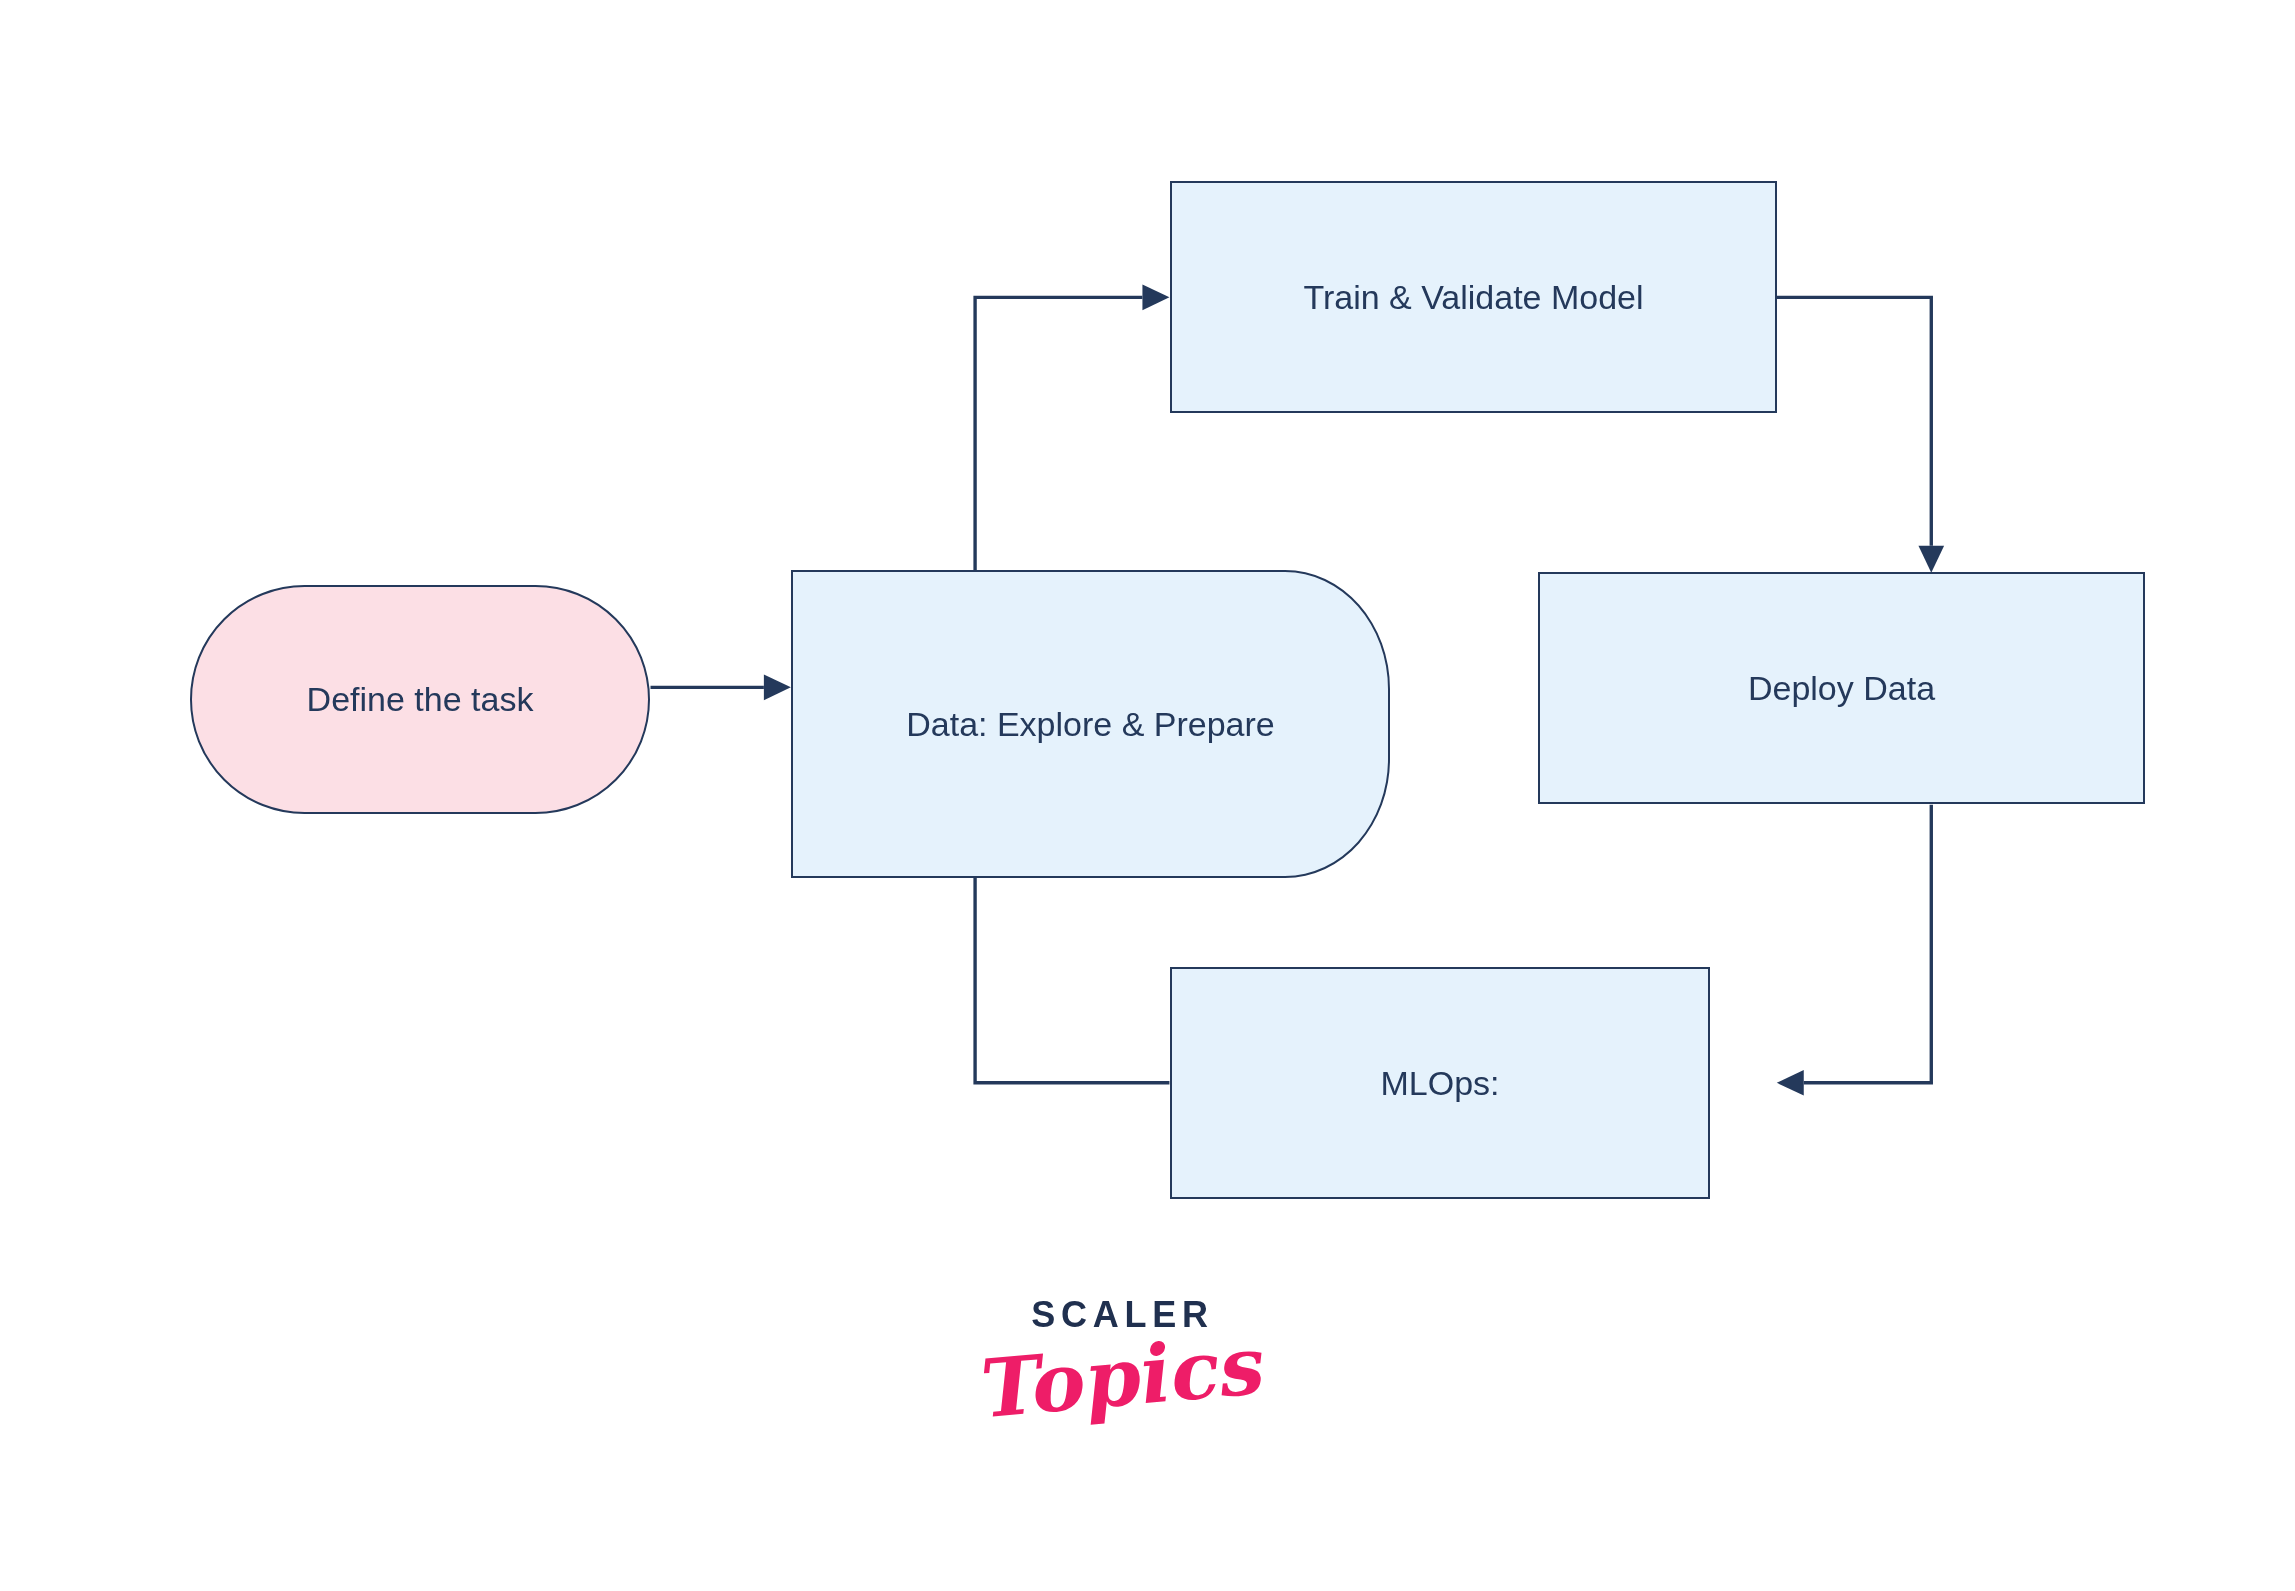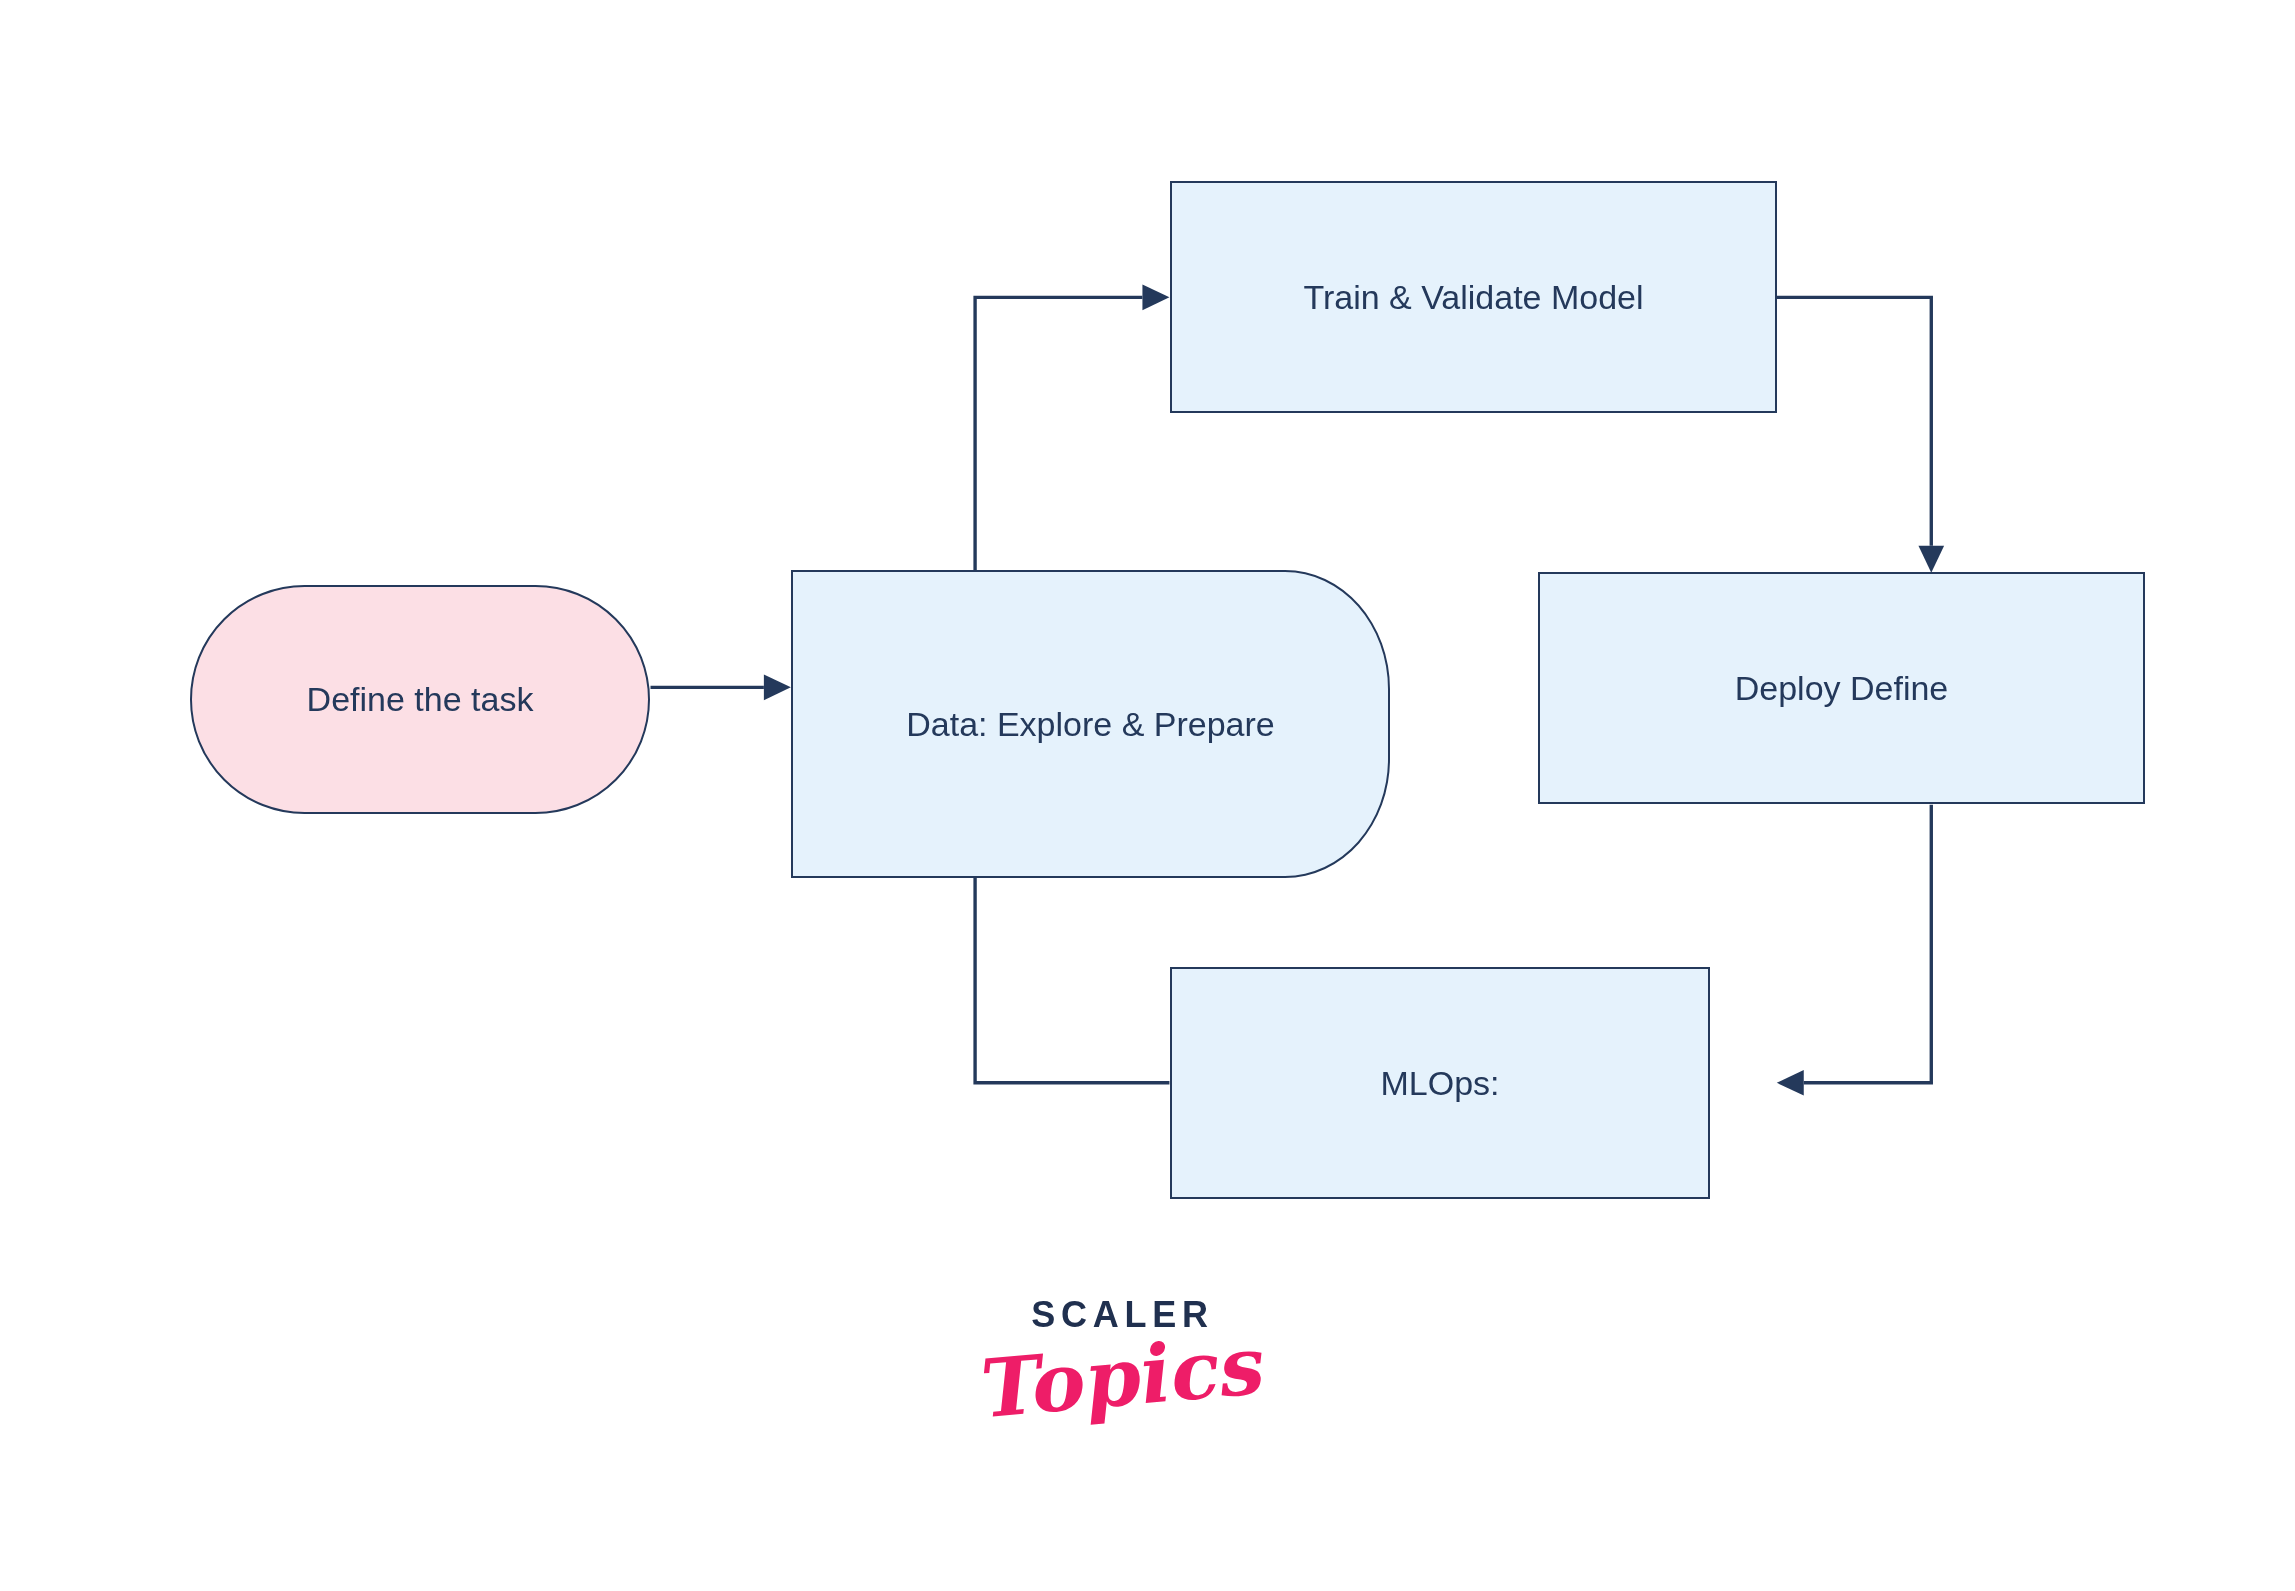--- a/index.html
+++ b/index.html
@@ -120,21 +120,21 @@
 
   <div class="node node--halfround" style="left:791px;top:570px;width:599px;height:308px;">
     <span class="node-label">Data: Explore &amp; Prepare</span>
   </div>
 
   <div class="node node--rect" style="left:1170px;top:181px;width:607px;height:232px;">
     <span class="node-label">Train &amp; Validate Model</span>
   </div>
 
   <div class="node node--rect" style="left:1538px;top:572px;width:607px;height:232px;">
-    <span class="node-label">Deploy Define</span>
+    <span class="node-label">Deploy Data</span>
   </div>
 
   <div class="node node--rect" style="left:1170px;top:967px;width:540px;height:232px;">
     <span class="node-label">
       <span>MLOps:</span><br>
     </span>
   </div>
 
   <div class="logo">
     <div class="logo-wordmark">SCALER</div>

